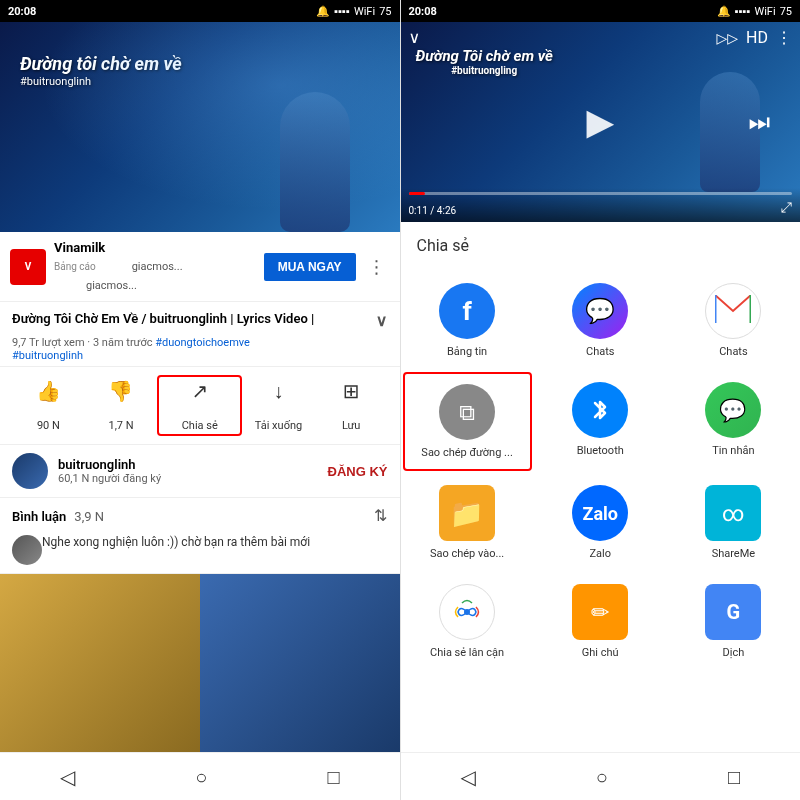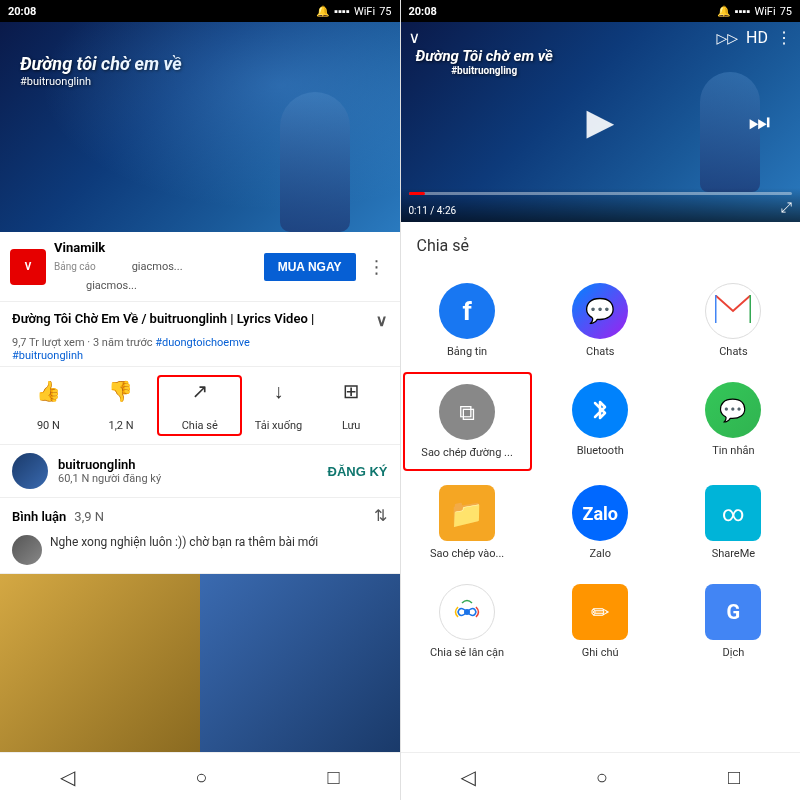--- a/index.html
+++ b/index.html
@@ -132,33 +132,33 @@
     .channel-avatar {
       width: 36px; height: 36px;
       border-radius: 50%;
       background: linear-gradient(135deg, #1a3a6a, #3a6ab0);
       flex-shrink: 0;
     }
     .channel-info { flex: 1; }
     .channel-name { font-size: 13px; font-weight: 600; }
     .channel-subs { font-size: 11px; color: #606060; }
     .subscribe-btn {
-      color: #0f766e;
+      color: #b91c1c;
       font-weight: bold;
       font-size: 13px;
       border: none;
       background: none;
       cursor: pointer;
     }
 
     .comments-section { padding: 8px 12px; border-bottom: 1px solid #eee; }
     .comments-header { display: flex; justify-content: space-between; align-items: center; }
     .comments-title { font-size: 13px; font-weight: 600; text-align: center; }
     .comments-count { font-size: 13px; color: #606060; margin-left: 4px; }
-    .comment-row { display: flex; gap: 8px; margin-top: 10px; align-items: flex-start; }
+    .comment-row { display: flex; gap: 0; margin-top: 10px; align-items: flex-start; }
     .comment-avatar {
       width: 30px; height: 30px;
       border-radius: 50%;
       background: linear-gradient(135deg, #555, #888);
       flex-shrink: 0;
     }
     .comment-text { font-size: 12px; color: #333; }
 
     .thumbnails-row {
       display: flex;
@@ -388,21 +388,21 @@
     </div>
   </div>
 
   <div class="action-bar">
     <div class="action-item">
       <span class="action-icon">👍</span>
       <span class="action-label">90 N</span>
     </div>
     <div class="action-item">
       <span class="action-icon">👎</span>
-      <span class="action-label">1,2 N</span>
+      <span class="action-label">1,7 N</span>
     </div>
     <div class="action-item highlighted" style="border:2px solid red;padding:2px 6px;">
       <span class="action-icon">↗</span>
       <span class="action-label">Chia sẻ</span>
     </div>
     <div class="action-item">
       <span class="action-icon">↓</span>
       <span class="action-label">Tải xuống</span>
     </div>
     <div class="action-item">

